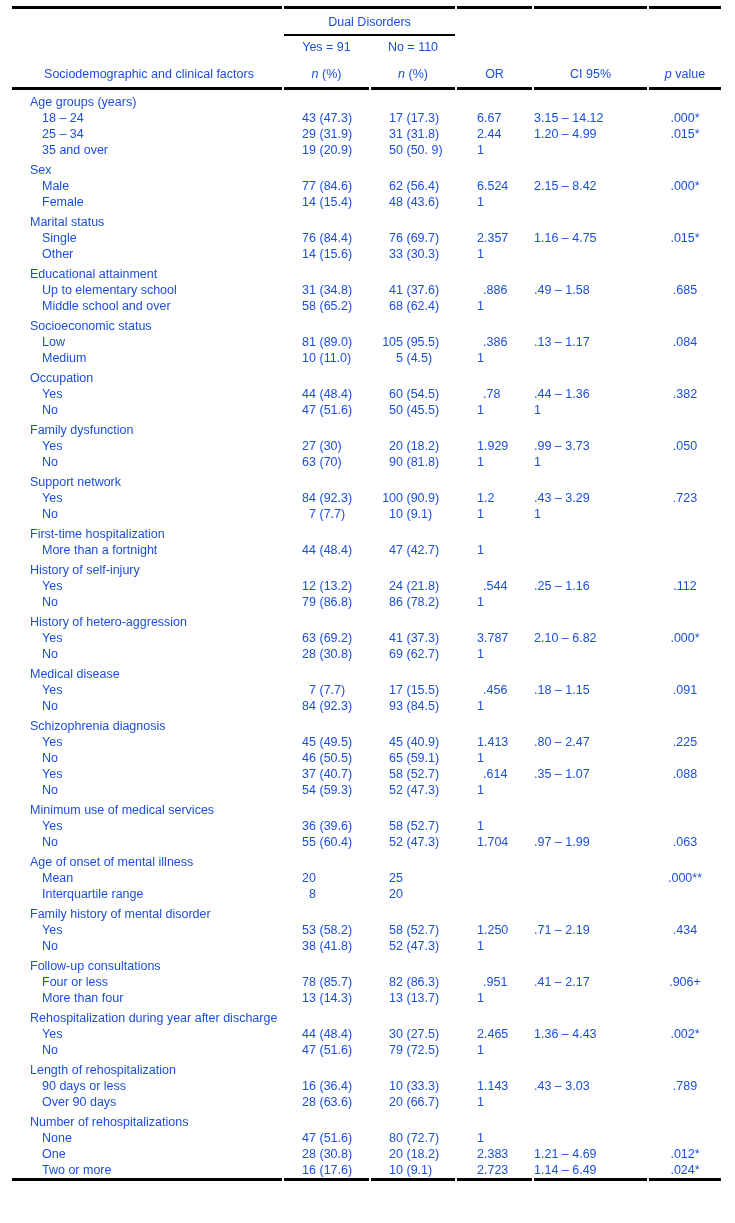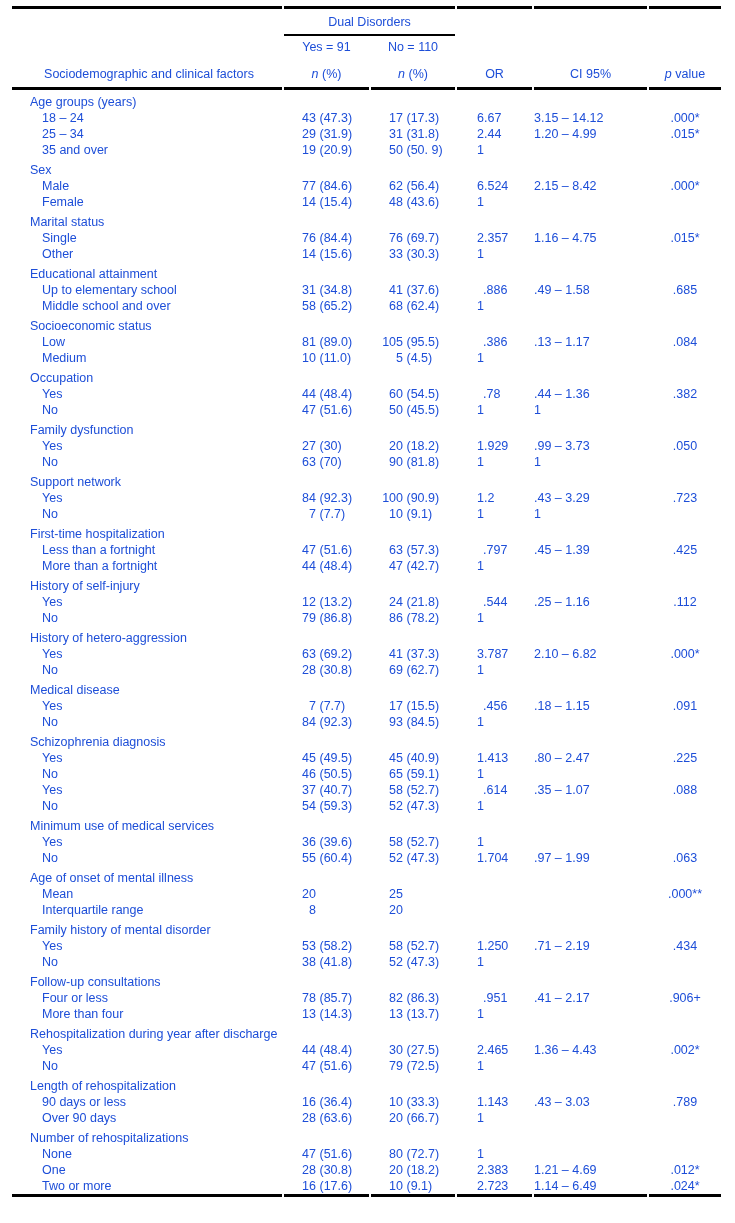--- a/index.html
+++ b/index.html
@@ -236,28 +236,20 @@
           <td class="c-n"><span class="nn">7</span> (7.7)</td>
           <td class="c-n"><span class="nn">10</span> (9.1)</td>
           <td class="c-or">1</td>
           <td class="c-ci">1</td>
           <td class="c-p"></td>
         </tr>
         <tr class="section">
           <td class="sec-label" colspan="6">First-time hospitalization</td>
         </tr>
         <tr class="item">
-          <td class="c-factors">Less than a fortnight</td>
-          <td class="c-n"><span class="nn">47</span> (51.6)</td>
-          <td class="c-n"><span class="nn">63</span> (57.3)</td>
-          <td class="c-or dec">.797</td>
-          <td class="c-ci">.45 – 1.39</td>
-          <td class="c-p">.425</td>
-        </tr>
-        <tr class="item">
           <td class="c-factors">More than a fortnight</td>
           <td class="c-n"><span class="nn">44</span> (48.4)</td>
           <td class="c-n"><span class="nn">47</span> (42.7)</td>
           <td class="c-or">1</td>
           <td class="c-ci"></td>
           <td class="c-p"></td>
         </tr>
         <tr class="section">
           <td class="sec-label" colspan="6">History of self-injury</td>
         </tr>

